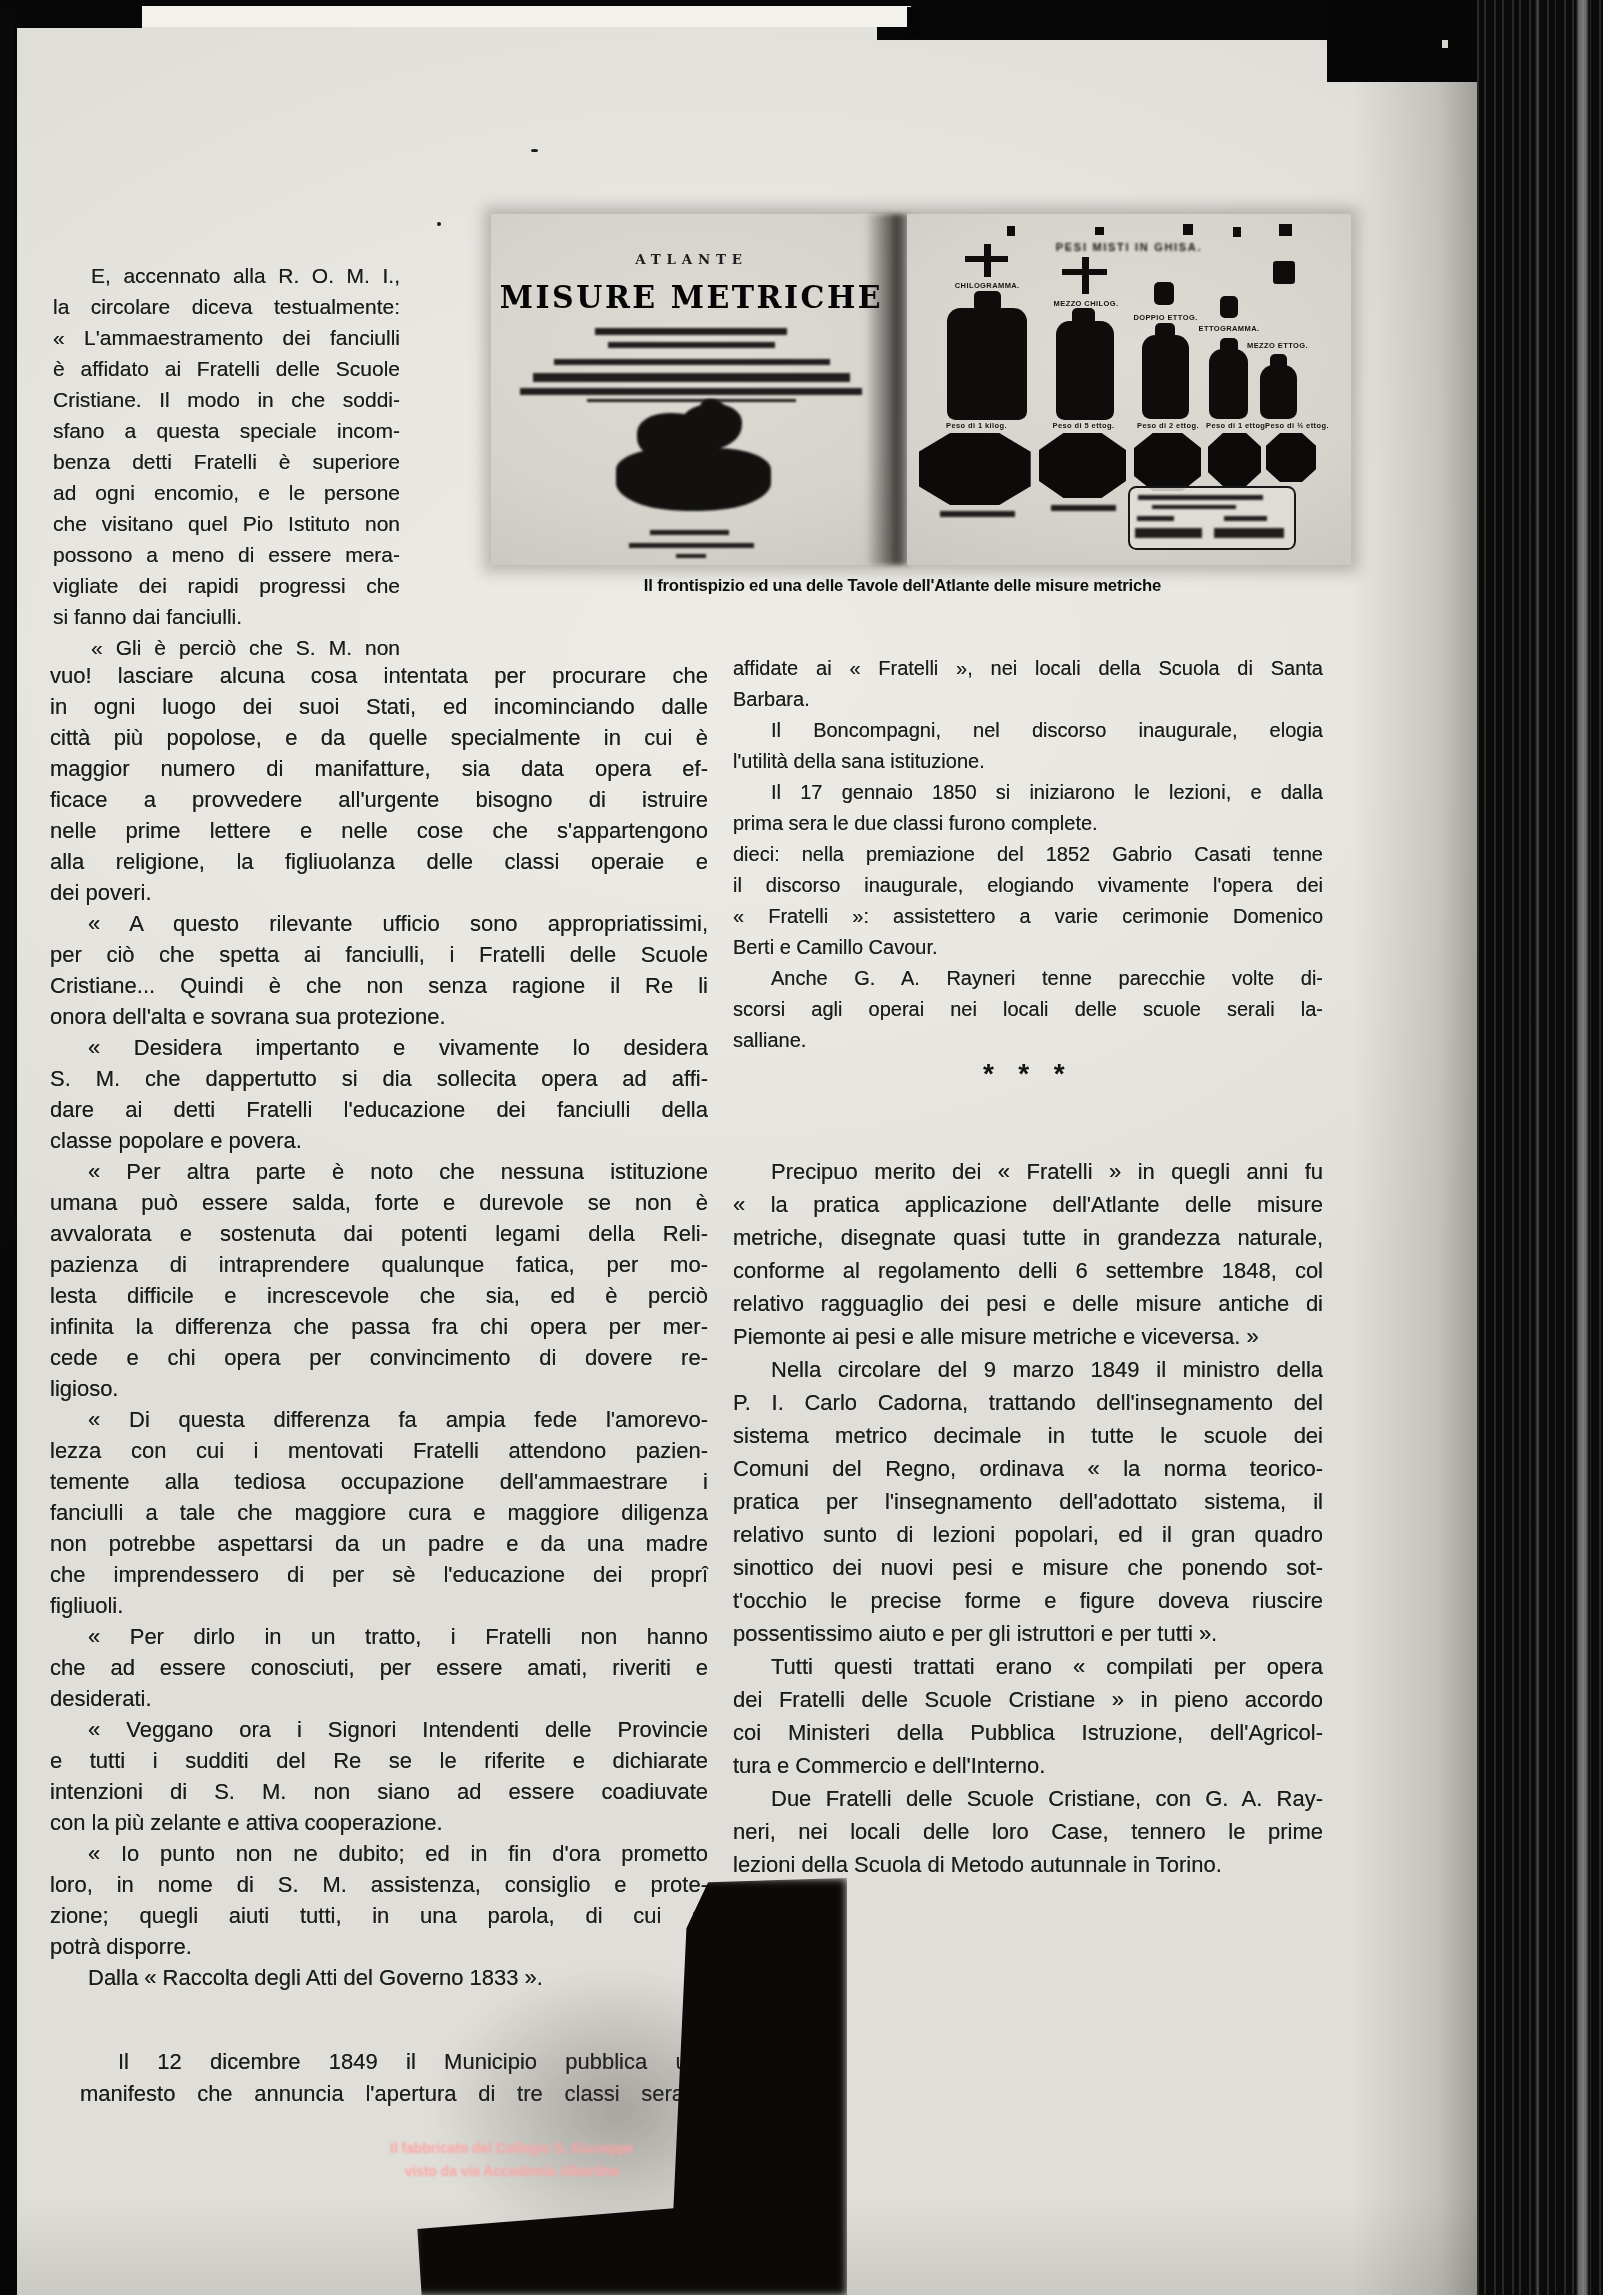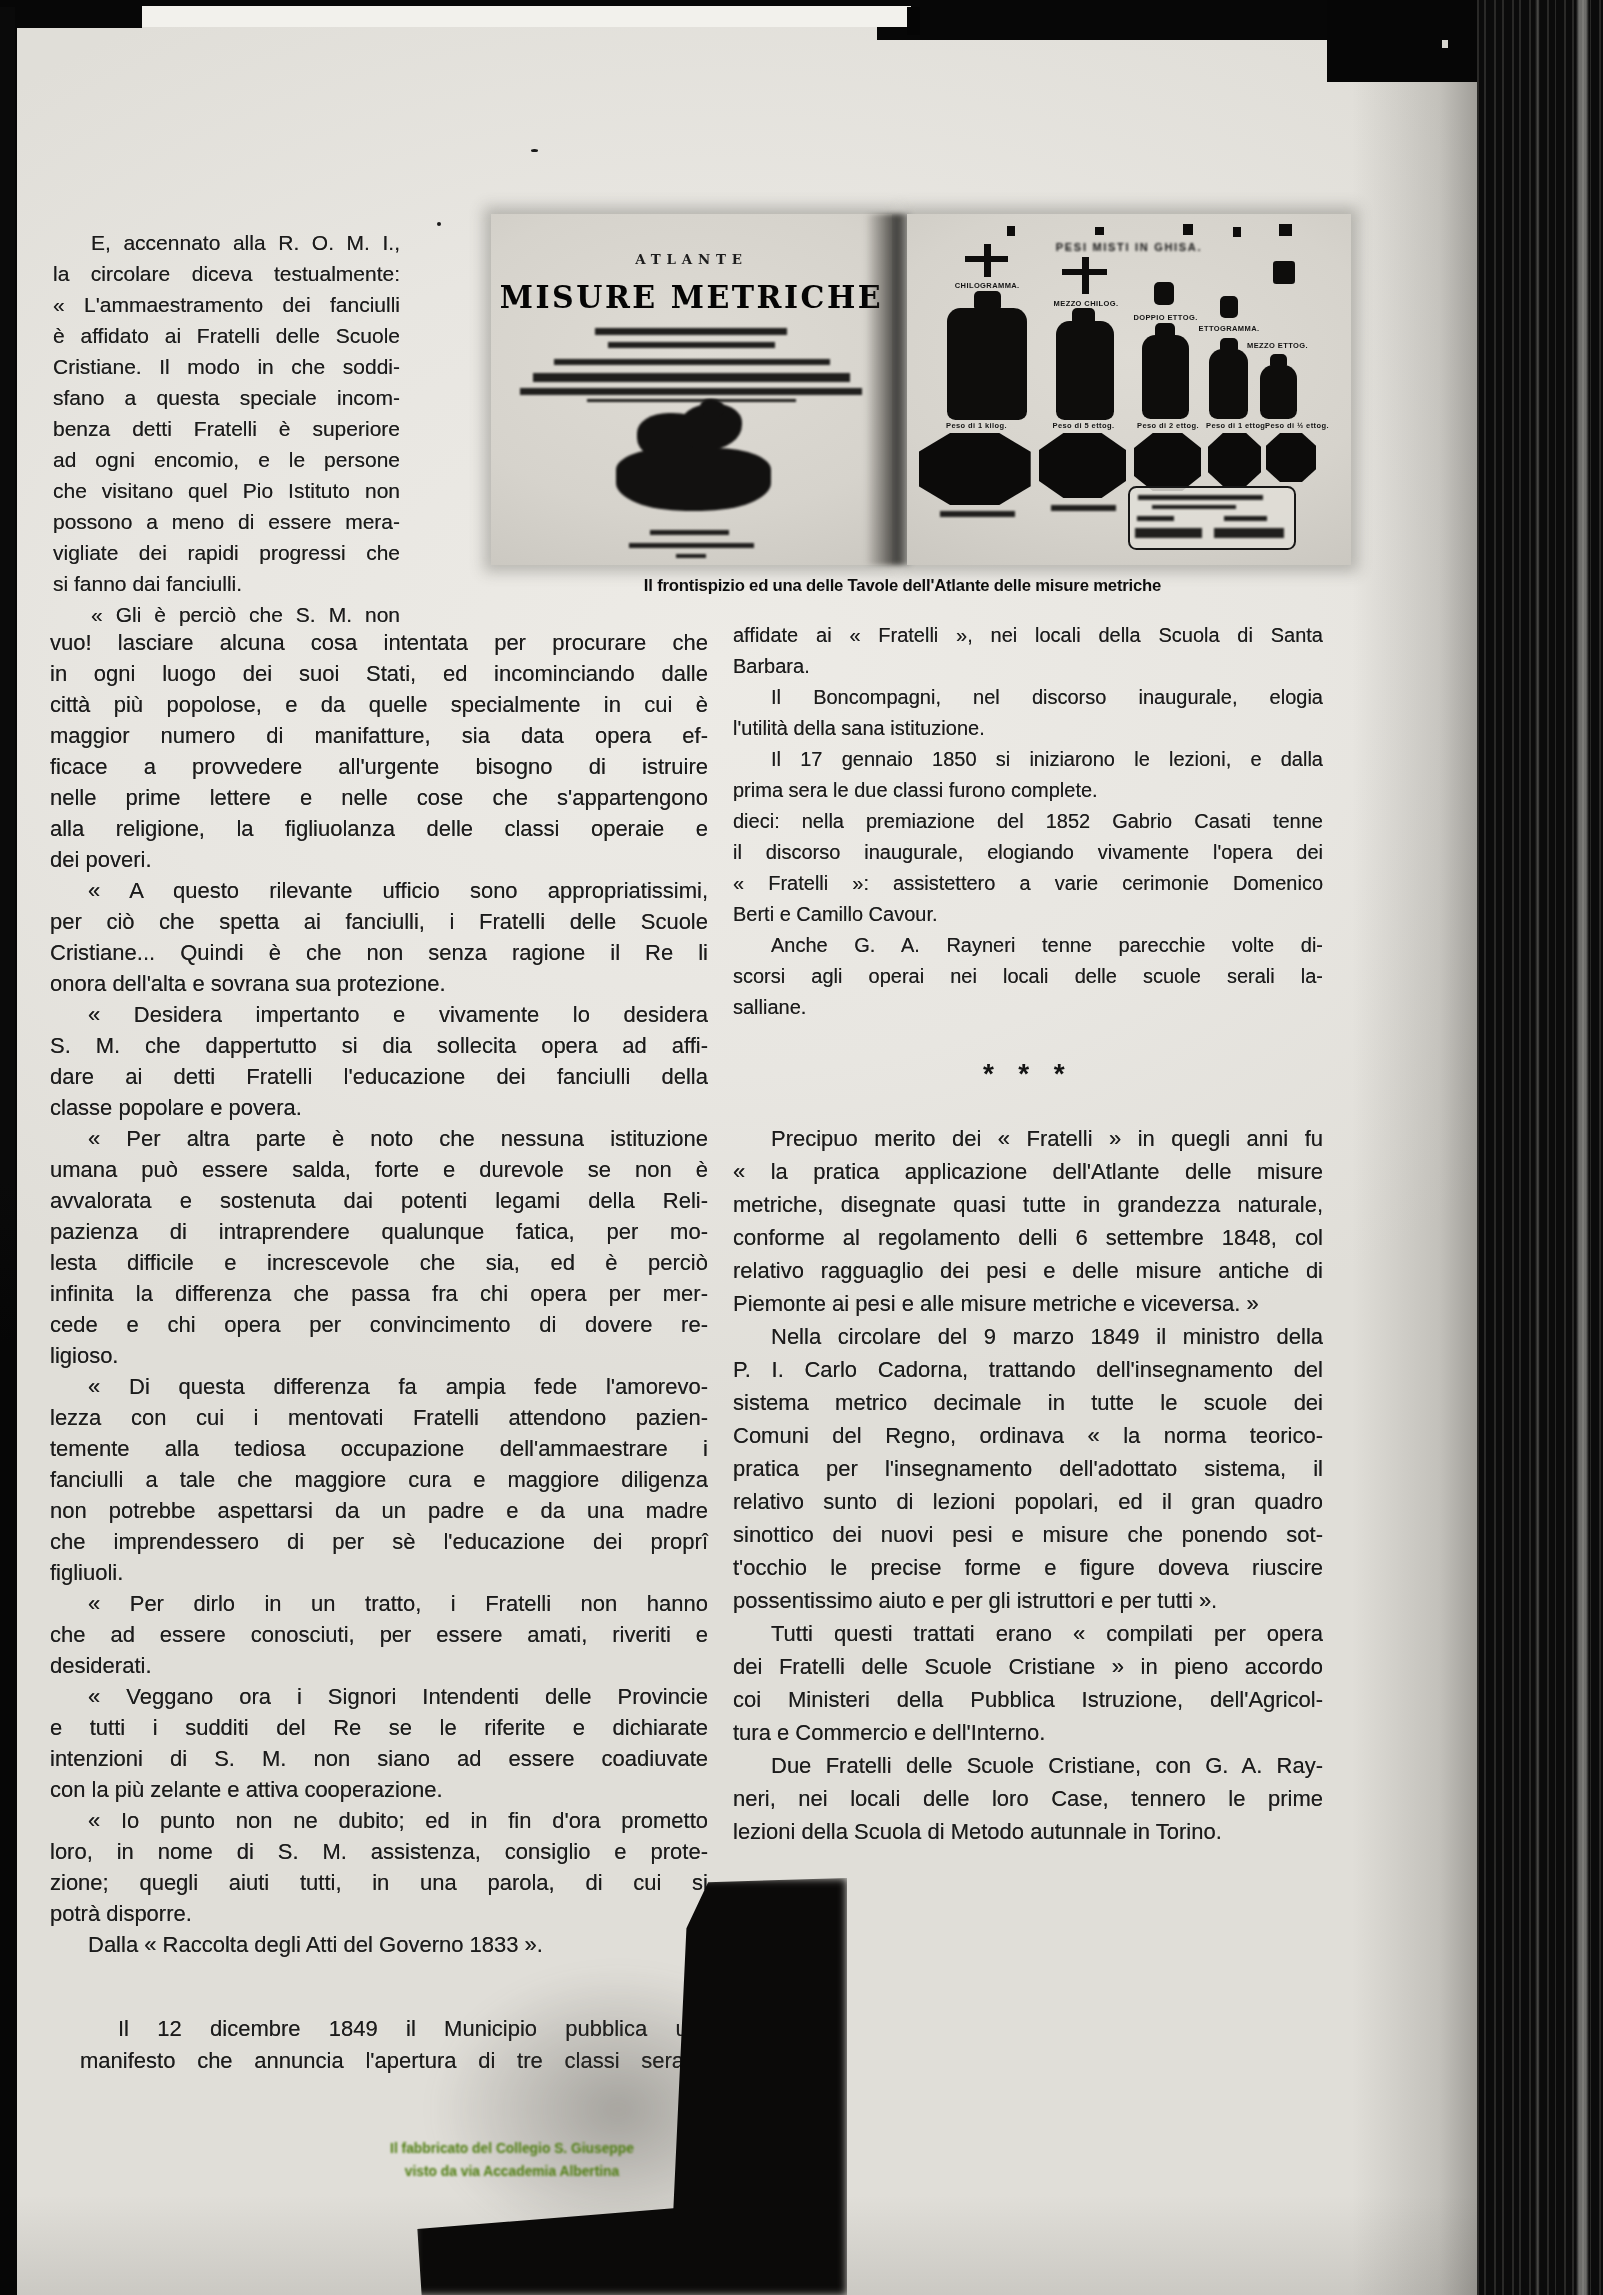--- a/index.html
+++ b/index.html
@@ -24,21 +24,21 @@
         background:linear-gradient(180deg,#0a0a0a 0%,#0a0a0a 88%,rgba(10,10,10,0) 100%);}
   .edge-stripes{position:absolute;left:1477px;top:0;width:127px;height:2295px;background:#0b0b0b;
         background-image:
           linear-gradient(90deg, rgba(0,0,0,0) 99px, rgba(190,190,185,.55) 102px, rgba(190,190,185,.55) 109px, rgba(0,0,0,0) 112px),
           linear-gradient(90deg, rgba(0,0,0,0) 58px, rgba(140,140,135,.35) 60px, rgba(0,0,0,0) 63px),
           repeating-linear-gradient(90deg, rgba(120,118,112,.28) 0 1.7px, rgba(0,0,0,0) 1.7px 7.5px, rgba(180,178,170,.18) 7.5px 9.2px, rgba(0,0,0,0) 9.2px 17.5px);}
   .speck-w{position:absolute;left:1442px;top:40px;width:5.8px;height:7.5px;background:#d8d6d0;}
   .speck{position:absolute;background:#1a1a1a;border-radius:50%;}
 
   
-  .col{position:absolute;}
+  .col{position:absolute;margin-top:33px;}
   .ln{text-align:justify;text-align-last:justify;white-space:normal;
       text-shadow:0 0 0.6px rgba(10,10,10,.6);}
   .ln.end{text-align-last:left;}
   .ln.ind{text-indent:38px;}
 
   
   .plate{position:absolute;left:491px;top:214px;width:860px;height:351px;}
   .panel{position:absolute;top:0;height:351px;background:
           radial-gradient(418px 267px at 50% 40%, #dedbd4 0%, #d6d3cc 60%, #c9c6bf 100%);
          box-shadow:0 0 13.4px 6.7px rgba(70,68,64,.30);}
@@ -79,21 +79,21 @@
        font-size:28px;font-weight:bold;letter-spacing:8.4px;color:#141414;}
 
   
   .photo-haze{position:absolute;left:359px;top:1913px;width:518px;height:393px;
        background:radial-gradient(closest-side, rgba(70,68,64,.38), rgba(0,0,0,0) 72%);
        filter:blur(10px);}
   .photo-blob{position:absolute;left:413px;top:1878px;width:434px;height:418px;background:#0b0a09;
        clip-path:polygon(68% 1%, 100% 0, 100% 100%, 2% 100%, 1% 84%, 60% 79%, 63% 12%);
        filter:blur(4.2px);}
   .photo-caption{position:absolute;left:351px;top:2138px;width:322px;text-align:center;
-       font-weight:bold;font-size:13.8px;line-height:22.6px;color:#4d7c0f;filter:blur(0.8px);}
+       font-weight:bold;font-size:13.8px;line-height:22.6px;color:#fca5a5;filter:blur(0.8px);}
 </style>
 </head>
 <body>
 
 <div id="canvas">
 
   <div class="page">
     <div class="page-shade-right"></div>
     <div class="page-shade-bottom"></div>
   </div>

